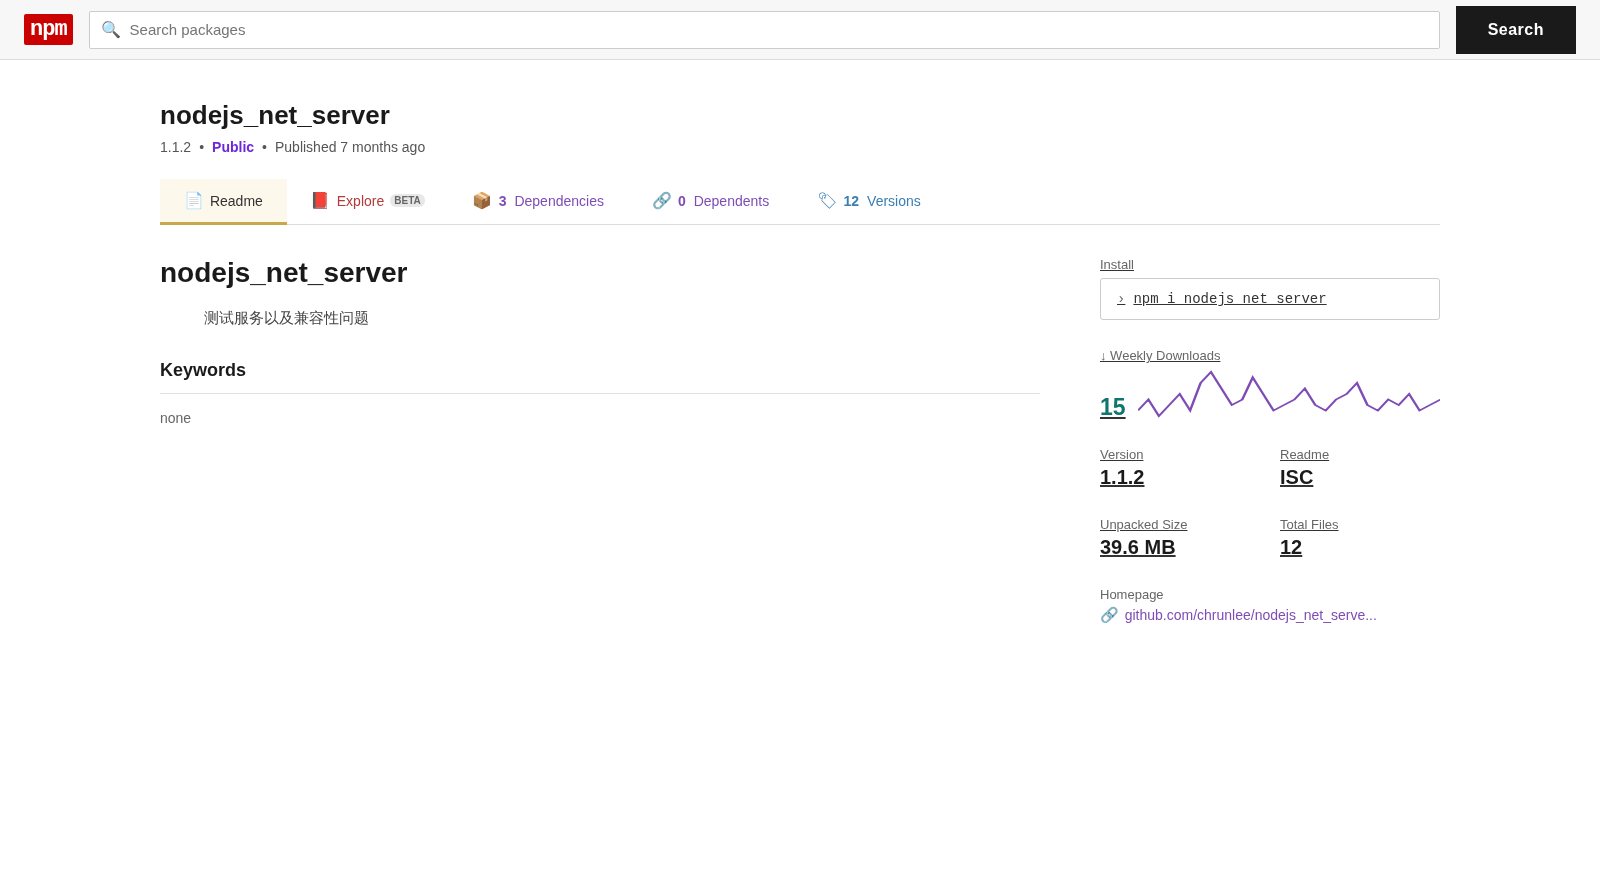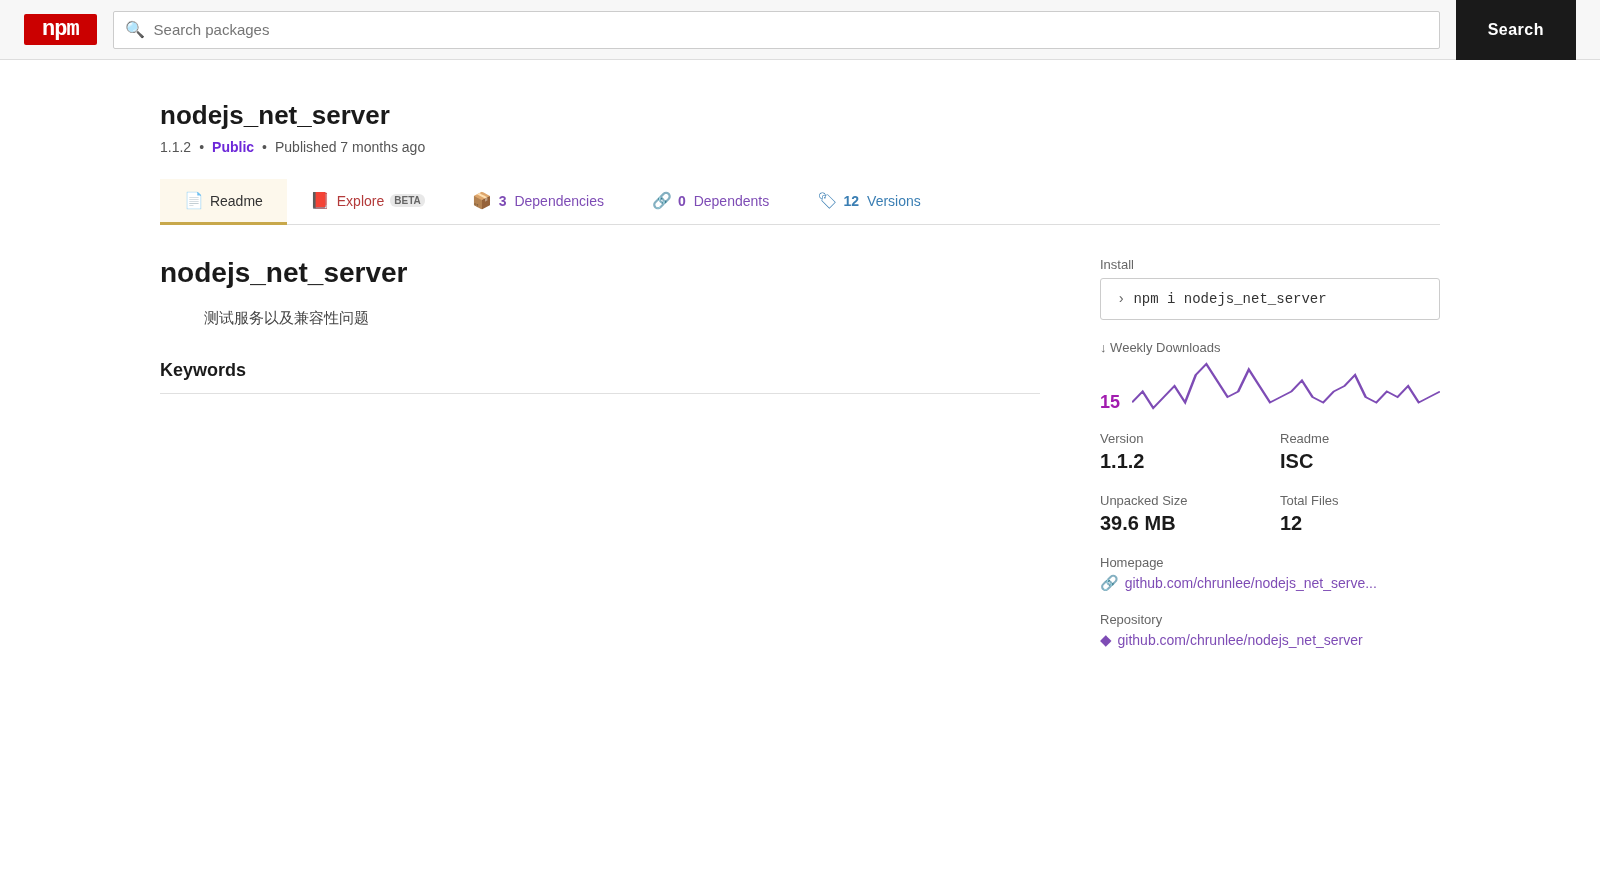--- a/index.html
+++ b/index.html
@@ -16,21 +16,21 @@
       gap: 16px;
     }
     .npm-logo {
       font-weight: 900;
       font-size: 22px;
       color: #cb0000;
       letter-spacing: -1px;
       font-family: 'Courier New', monospace;
       background: #cb0000;
       color: white;
-      padding: 3px 18px;
+      padding: 3px 6px;
       border-radius: 2px;
     }
     .search-container {
       flex: 1;
       display: flex;
       align-items: center;
       background: white;
       border: 1px solid #ccc;
       border-radius: 2px;
       padding: 0 12px;
@@ -46,21 +46,21 @@
       outline: none;
       flex: 1;
       font-size: 15px;
       color: #555;
       background: transparent;
     }
     .search-btn {
       background: #1a1a1a;
       color: white;
       border: none;
-      height: 60px;
+      height: 48px;
       padding: 0 32px;
       font-size: 16px;
       font-weight: 600;
       cursor: pointer;
       letter-spacing: 0.5px;
     }
 
     
     .main {
       max-width: 1400px;
@@ -172,21 +172,22 @@
       border-top: 1px solid #e0e0e0;
       margin-bottom: 16px;
     }
     .keywords-none {
       font-size: 14px;
       color: #666;
     }
 
     
     .sidebar-section {
-      margin-bottom: 20px;
+      margin-bottom: 28px;
+      text-decoration: underline;
     }
     .sidebar-label {
       font-size: 13px;
       color: #666;
       margin-bottom: 6px;
       display: flex;
       align-items: center;
       gap: 4px;
     }
     .install-box {
@@ -204,23 +205,23 @@
     .install-prompt { color: #666; }
 
     
     .downloads-row {
       display: flex;
       align-items: flex-end;
       gap: 0;
       margin-top: 4px;
     }
     .downloads-count {
-      font-size: 18px;
-      font-weight: 700;
-      color: #a21caf;
+      font-size: 23px;
+      font-weight: 700;
+      color: #0f766e;
       margin-right: 12px;
       line-height: 1;
     }
     .chart-svg {
       flex: 1;
     }
 
     
     .meta-grid {
       display: grid;
@@ -310,20 +311,21 @@
   </nav>
 
   <div class="content-layout">
 
     <div class="content-main">
       <h1 class="readme-title">nodejs_net_server</h1>
       <p class="readme-desc">测试服务以及兼容性问题</p>
       <div class="keywords-section">
         <h2 class="keywords-title">Keywords</h2>
         <hr class="keywords-divider">
+        <p class="keywords-none">none</p>
       </div>
     </div>
 
     <aside class="content-sidebar">
 
       <div class="sidebar-section">
         <div class="sidebar-label">Install</div>
         <div class="install-box">
           <span class="install-prompt">›</span>
           <span>npm i nodejs_net_server</span>
@@ -363,23 +365,16 @@
       </div>
 
       <div class="sidebar-link-row">
         <div class="meta-item-label">Homepage</div>
         <a class="sidebar-link" href="#">
           <span class="link-icon">🔗</span>
           <span>github.com/chrunlee/nodejs_net_serve...</span>
         </a>
       </div>
 
-      <div class="sidebar-link-row">
-        <div class="meta-item-label">Repository</div>
-        <a class="sidebar-link" href="#">
-          <span class="link-icon">◆</span>
-          <span>github.com/chrunlee/nodejs_net_server</span>
-        </a>
-      </div>
 
     </aside>
   </div>
 </div>
 
 </body></html>

